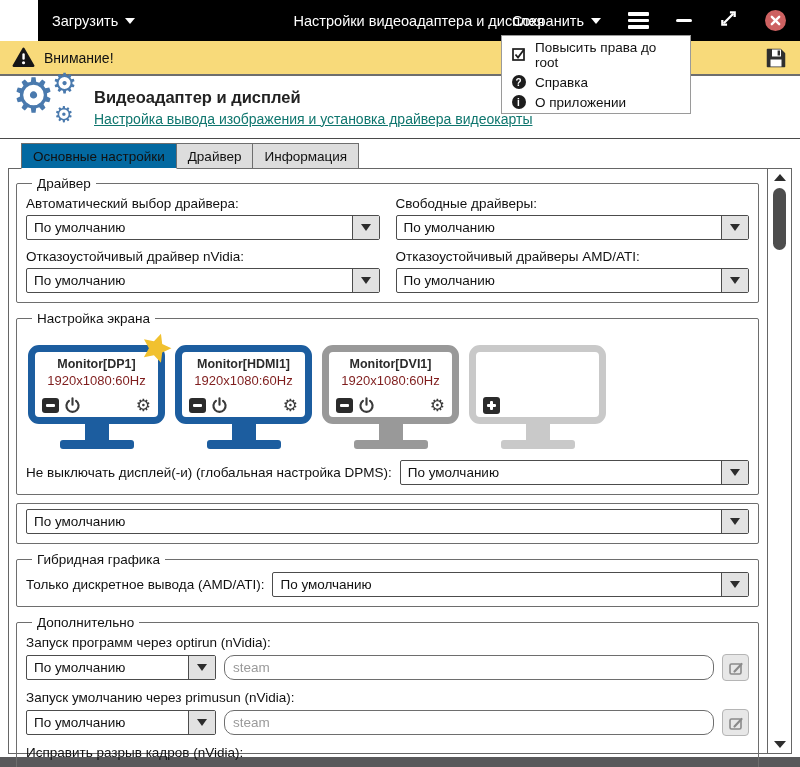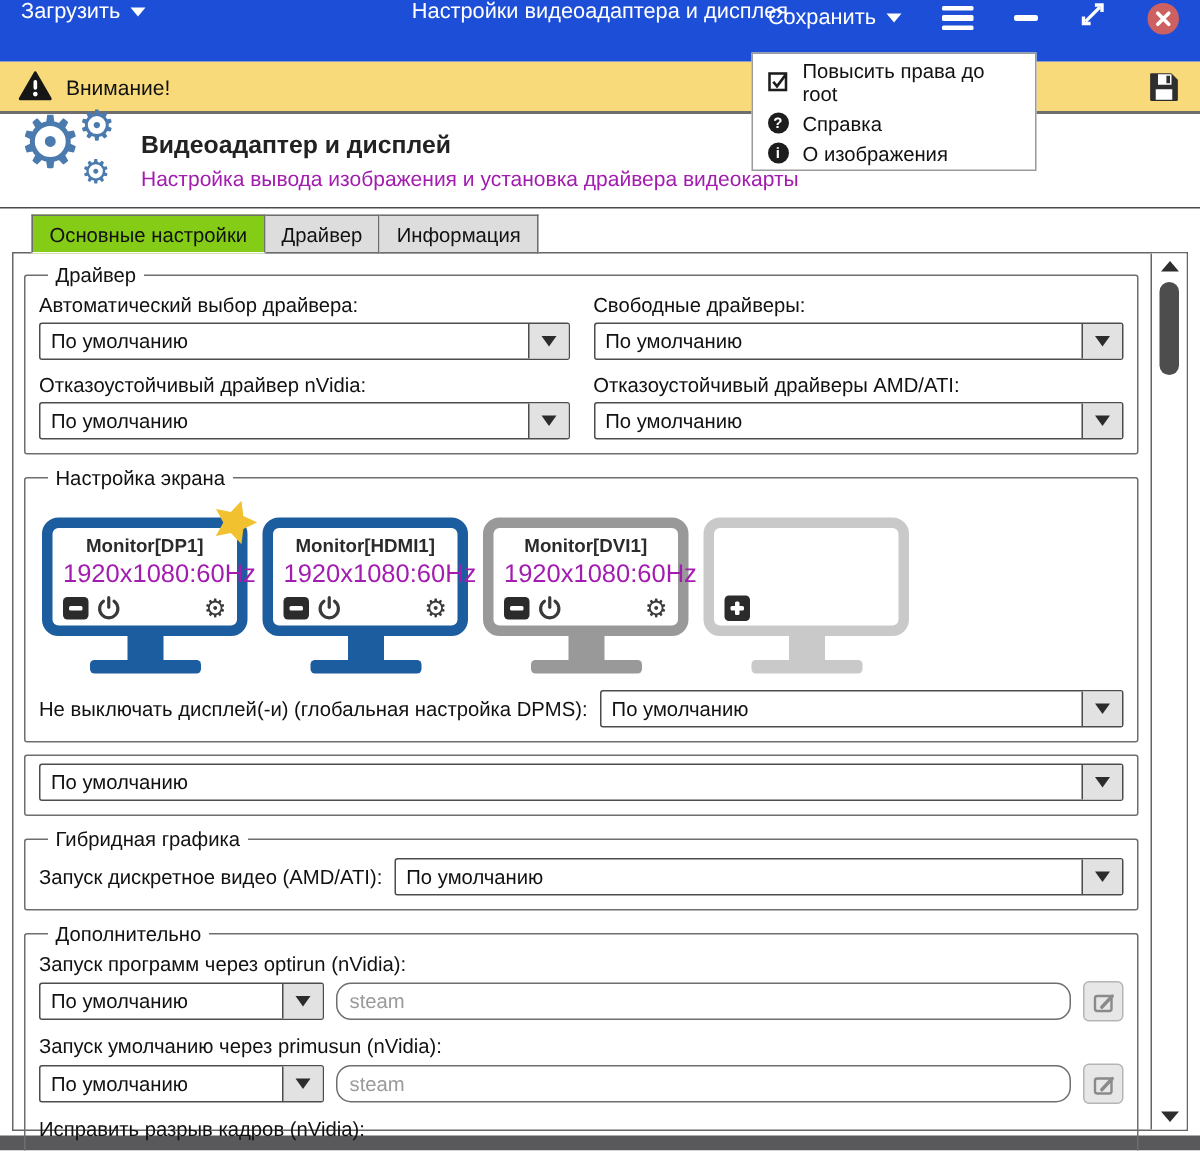--- a/index.html
+++ b/index.html
@@ -3,22 +3,22 @@
 <meta charset="utf-8">
 <style>
   * { box-sizing: border-box; margin: 0; padding: 0; }
   html,body { width:800px; height:767px; }
   body {
     font-family: "Liberation Sans", sans-serif;
     background:#fff; color:#1c1c1c; position:relative; overflow:hidden;
   }
   
   .titlebar {
-    height:41px; background:#1d4ed8; display:flex; align-items:flex-start;
-    position:relative; padding:0 14px; color:#fff;
+    height:41px; background:#000000; display:flex; align-items:center;
+    position:relative; padding:0 14px; color:#fff;margin-left:38px;
   }
   .tb-btn { display:flex; align-items:center; gap:7px; font-size:14.5px; color:#fff; cursor:default; }
   .caret { width:0; height:0; border-left:5px solid transparent; border-right:5px solid transparent; border-top:6px solid #fff; display:inline-block; }
   .tb-title { position:absolute; left:0; right:0; text-align:center; font-size:14.5px; pointer-events:none; }
   .tb-right { margin-left:auto; display:flex; align-items:center; gap:27px; }
   .hamburger { display:flex; flex-direction:column; gap:3px; }
   .hamburger span { width:21px; height:3.6px; background:#fff; border-radius:1px; }
   .min-bar { width:16px; height:3.6px; background:#fff; border-radius:1.5px; }
   .close-circle { width:21px; height:21px; border-radius:50%; background:#cd6161; display:flex; align-items:center; justify-content:center; }
   
@@ -37,26 +37,26 @@
   .mi-icon { width:15px; display:inline-flex; justify-content:center; align-items:center; flex:none; }
   .circle-glyph { width:14px; height:14px; border-radius:50%; background:#1d1d1d; color:#fff; font-size:10px; font-weight:bold; display:flex; align-items:center; justify-content:center; }
   
   .header { height:63px; display:flex; align-items:center; padding:0 10px; border-bottom:1px solid #4a4a4a; background:#fff; }
   .gears { position:relative; width:76px; height:58px; color:#4a7aae; flex:none; }
   .gears .g1 { position:absolute; left:2px; top:-6px; font-size:48px; line-height:1; }
   .gears .g2 { position:absolute; left:42px; top:-8px; font-size:28px; line-height:1; }
   .gears .g3 { position:absolute; left:44px; top:26px; font-size:22px; line-height:1; }
   .hd-text { padding-left:8px; }
   .hd-title { font-size:16.5px; font-weight:bold; color:#222; margin-bottom:4px; }
-  .hd-sub { font-size:14px; color:#a21caf; }
+  .hd-sub { font-size:14px; color:#0f766e;text-decoration:underline; }
   
   .tabs { display:flex; padding-left:21px; margin-top:4px; position:relative; z-index:2; }
   .tab { font-size:13.5px; padding:5px 11px 4px; border:1px solid #6e6e6e; border-left-width:0; background:#ddd; color:#111; }
   .tab:first-child { border-left-width:1px; }
-  .tab.active { background:#84cc16; border-bottom-color:#fff; }
+  .tab.active { background:#0369a1; border-bottom-color:#fff; }
   
   .frame {
     position:relative; margin:-1px 8px 0; border:1px solid #666; height:586px;
     background:#fff; z-index:1; padding:3px 30px 0 5px;
   }
   .scrollbar { position:absolute; top:0; right:0; bottom:0; width:24px; border-left:1px solid #666; background:#fff; }
   .sb-up { position:absolute; top:5px; left:0; right:0; display:flex; justify-content:center; }
   .sb-down { position:absolute; bottom:5px; left:0; right:0; display:flex; justify-content:center; }
   .tri-up { width:0; height:0; border-left:6px solid transparent; border-right:6px solid transparent; border-bottom:7px solid #2e2e2e; }
   .tri-down { width:0; height:0; border-left:6px solid transparent; border-right:6px solid transparent; border-top:7px solid #2e2e2e; }
@@ -75,21 +75,21 @@
   .tinput { height:25px; border:1px solid #6e6e6e; border-radius:2px; font-size:13.5px; padding:0 8px; font-family:"Liberation Sans",sans-serif; width:100%; }
   .tinput::placeholder { color:#9a9a9a; }
   .icon-btn { width:27px; height:27px; flex:none; background:#e7e7e7; border:1px solid #b5b5b5; border-radius:4px; display:flex; align-items:center; justify-content:center; }
   
   .monitors { display:flex; gap:10px; margin:14px 2px 2px; }
   .monitor { width:137px; position:relative; flex:none; }
   .mon-screen { border:7px solid #1c5d9f; border-radius:11px; background:#fff; height:79px; padding:5px 7px 3px; display:flex; flex-direction:column; }
   .monitor.gray .mon-screen { border-color:#999; }
   .monitor.empty .mon-screen { border-color:#c9c9c9; justify-content:flex-end; }
   .mon-name { font-size:12.5px; font-weight:bold; text-align:center; color:#2b2b2b; }
-  .mon-mode { font-size:17px; text-align:center; color:#a21caf; margin-top:2px; }
+  .mon-mode { font-size:13px; text-align:center; color:#7f1d1d; margin-top:2px; }
   .mon-icons { margin-top:auto; display:flex; align-items:center; gap:5px; }
   .sq-btn { width:17px; height:15px; background:#2b2b2b; border-radius:3px; display:flex; align-items:center; justify-content:center; flex:none; }
   .sq-btn .bar { width:9px; height:3px; background:#fff; border-radius:1px; }
   .sq-btn.plus { width:17px; height:17px; position:relative; }
   .sq-btn.plus::before, .sq-btn.plus::after { content:""; position:absolute; background:#fff; border-radius:1px; }
   .sq-btn.plus::before { width:9px; height:3px; }
   .sq-btn.plus::after { width:3px; height:9px; }
   .gear-glyph { font-size:17px; line-height:1; color:#3a3a3a; margin-left:auto; }
   .mon-neck { width:24px; height:16px; margin:0 auto; background:#1c5d9f; }
   .mon-base { width:74px; height:9px; margin:0 auto; background:#1c5d9f; border-radius:3px; }
@@ -176,21 +176,21 @@
   <div class="menu-item">
     <span class="mi-icon">
         <span class="circle-glyph">?</span>
       </span>
     <span>Справка</span>
   </div>
   <div class="menu-item">
     <span class="mi-icon">
         <span class="circle-glyph">i</span>
       </span>
-    <span>О изображения</span>
+    <span>О приложении</span>
   </div>
 </div>
 
 <div class="header">
   <div class="gears">
     <span class="g1">⚙</span>
       <span class="g2">⚙</span>
       <span class="g3">⚙</span>
   </div>
   <div class="hd-text">
@@ -329,21 +329,21 @@
   <fieldset>
     <div class="combo">
       <div class="combo-value">По умолчанию</div>
       <div class="combo-btn"></div>
     </div>
   </fieldset>
 
   <fieldset>
     <legend>Гибридная графика</legend>
     <div class="inline-row">
-      <div class="lbl">Запуск дискретное видео (AMD/ATI):</div>
+      <div class="lbl">Только дискретное вывода (AMD/ATI):</div>
       <div class="combo">
         <div class="combo-value">По умолчанию</div>
         <div class="combo-btn"></div>
       </div>
     </div>
   </fieldset>
 
   <fieldset>
     <legend>Дополнительно</legend>
 

